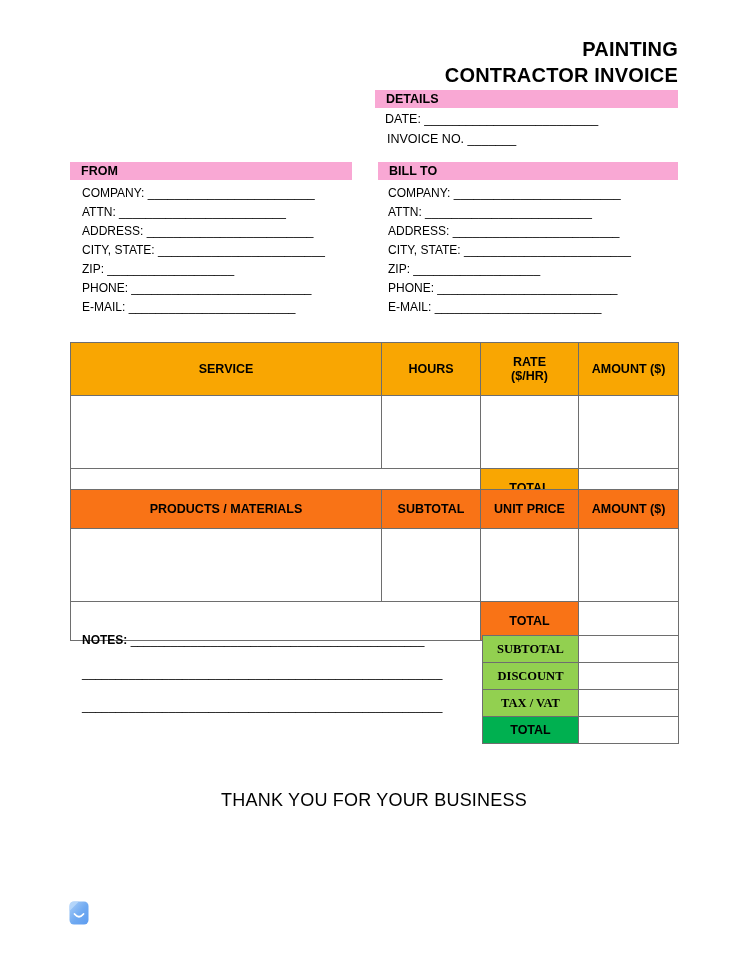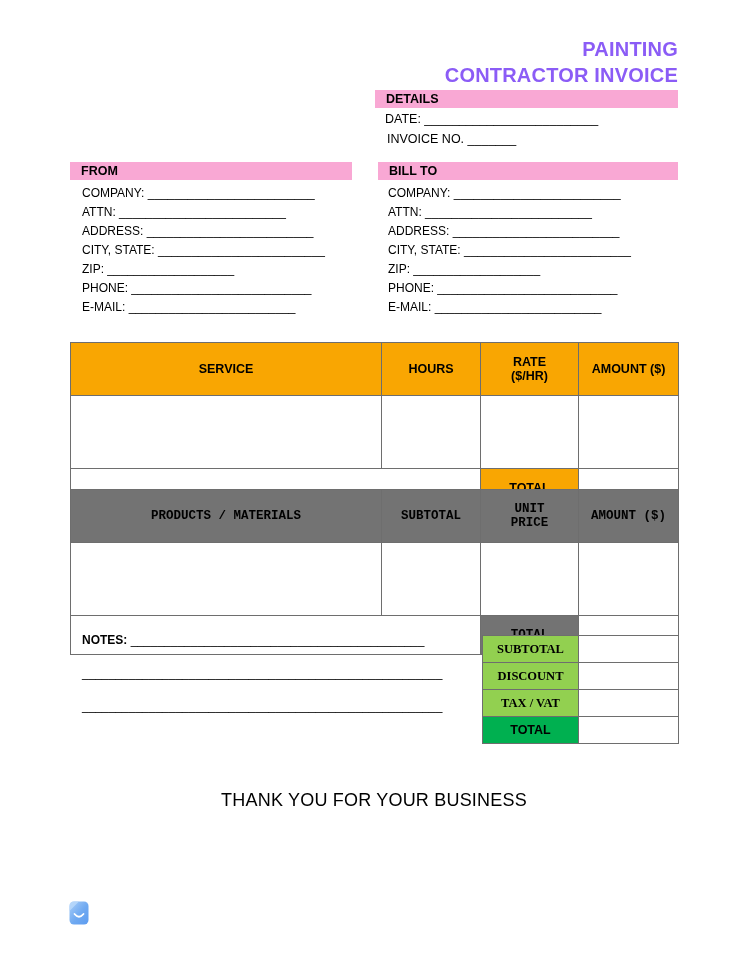--- a/index.html
+++ b/index.html
@@ -5,21 +5,21 @@
   html, body { margin:0; padding:0; }
   body {
     width:750px; height:971px; position:relative;
     background:#ffffff; overflow:hidden;
     font-family:"Liberation Sans", sans-serif; color:#000;
   }
   .abs { position:absolute; }
 
   
   .title-block { left:70px; top:36px; width:608px; text-align:right; }
-  .title-line { font-size:20px; font-weight:bold; line-height:26px; color:#8b5cf6; letter-spacing:0.2px; }
+  .title-line { font-size:20px; font-weight:bold; line-height:26px; color:#000000; letter-spacing:0.2px; }
 
   
   .red-bar {
     background:#f9a8d4; height:18px; line-height:18px;
     font-size:12.5px; font-weight:bold; color:#000; padding-left:11px;
     box-sizing:border-box;
   }
   .bar-details { left:375px; top:90px;  width:303px; }
   .bar-from    { left:70px;  top:162px; width:282px; }
   .bar-billto  { left:378px; top:162px; width:300px; }
@@ -33,21 +33,21 @@
   .fields-billto { left:388px; top:184px; }
   .field-row { white-space:nowrap; }
 
   
   table.grid { border-collapse:collapse; table-layout:fixed; width:608px; }
   table.grid th, table.grid td { border:1px solid #6e6e6e; padding:12px; box-sizing:border-box; }
   table.grid th {
     height:27px; font-size:12.5px; font-weight:bold; text-align:center; vertical-align:middle;
   }
   .th-orange { background:#F9A602; }
-  .th-yellow { background:#737373;font-family:Liberation Mono, monospace; }
+  .th-yellow { background:#f97316; }
   td.body-cell { height:73px; background:#fff; }
   td.spacer-cell { border:none; background:transparent; }
   td.total-label { height:27px; font-size:12.5px; font-weight:bold; text-align:center; vertical-align:middle; }
   td.total-value { background:#fff; }
   .tbl-service  { left:70px; top:342px; }
   .tbl-products { left:70px; top:489px; }
 
   
   .notes { left:82px; top:633px; width:375px; font-size:12px; }
   .notes .nrow { white-space:nowrap; line-height:14px; margin-bottom:19px; }

